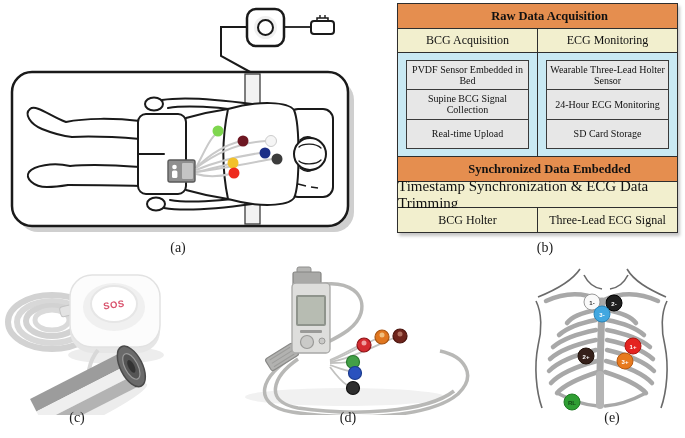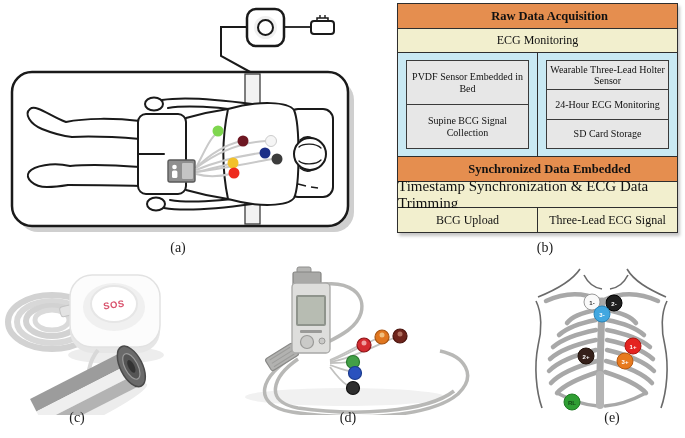--- a/index.html
+++ b/index.html
@@ -138,41 +138,43 @@
       <circle cx="265" cy="153" r="5.5" fill="#1c2f88"></circle>
       <circle cx="277" cy="159" r="5.5" fill="#3c3c3c"></circle>
       <circle cx="233" cy="163" r="5.5" fill="#f2c12b"></circle>
       <circle cx="234" cy="173" r="5.5" fill="#ee2b1e"></circle>
     </g>
   </svg>
 
   <div class="fc">
     <div class="fc-header">Raw Data Acquisition</div>
     <div class="fc-split fc-acq">
+      <div class="fc-cell left">BCG Acquisition</div>
       <div class="fc-cell">ECG Monitoring</div>
     </div>
     <div class="fc-blue">
       <div class="fc-blue-half left">
         <div class="fc-steps">
           <div class="fc-step">PVDF Sensor Embedded in Bed</div>
           <div class="fc-step">Supine BCG Signal Collection</div>
+          <div class="fc-step">Real-time Upload</div>
         </div>
       </div>
       <div class="fc-blue-half">
         <div class="fc-steps">
           <div class="fc-step">Wearable Three-Lead Holter Sensor</div>
           <div class="fc-step">24-Hour ECG Monitoring</div>
           <div class="fc-step">SD Card Storage</div>
         </div>
       </div>
     </div>
     <div class="fc-header">Synchronized Data Embedded</div>
     <div class="fc-ts">Timestamp Synchronization &amp; ECG Data Trimming</div>
     <div class="fc-split fc-out">
-      <div class="fc-cell left">BCG Upload</div>
+      <div class="fc-cell left">BCG Holter</div>
       <div class="fc-cell">Three-Lead ECG Signal</div>
     </div>
   </div>
 
   <svg class="panel-svg" style="left:0;top:255px" width="230" height="160" viewBox="0 0 230 160">
 
     <g fill="none">
       <ellipse cx="52" cy="67" rx="44" ry="27" stroke="#d2d2d2" stroke-width="6"></ellipse>
       <ellipse cx="52" cy="67" rx="35" ry="21" stroke="#d8d8d8" stroke-width="6"></ellipse>
       <ellipse cx="52" cy="66" rx="26" ry="15" stroke="#d2d2d2" stroke-width="6"></ellipse>

